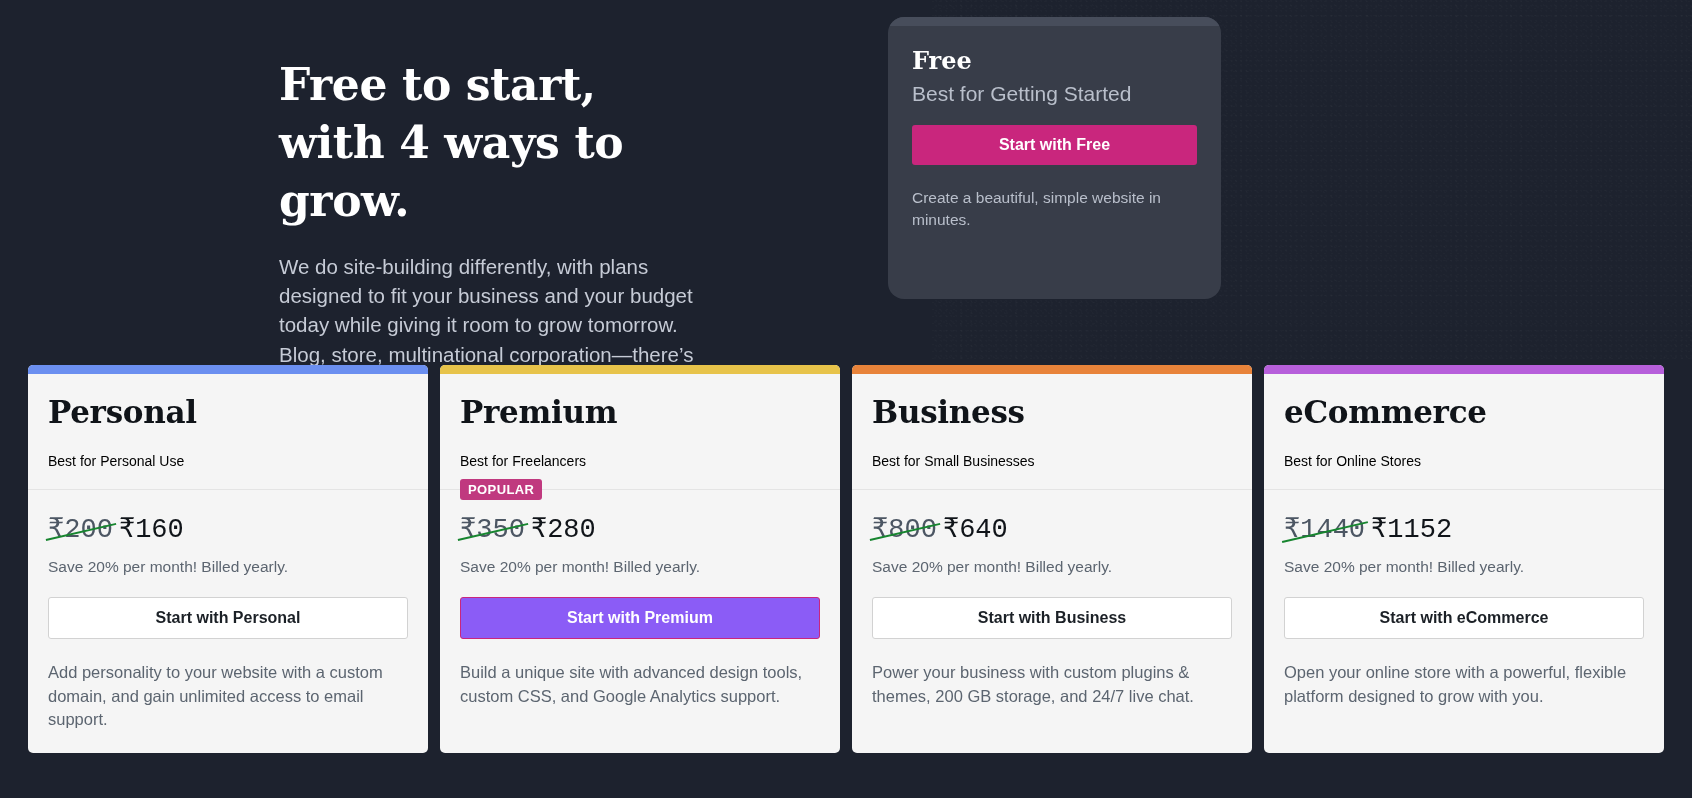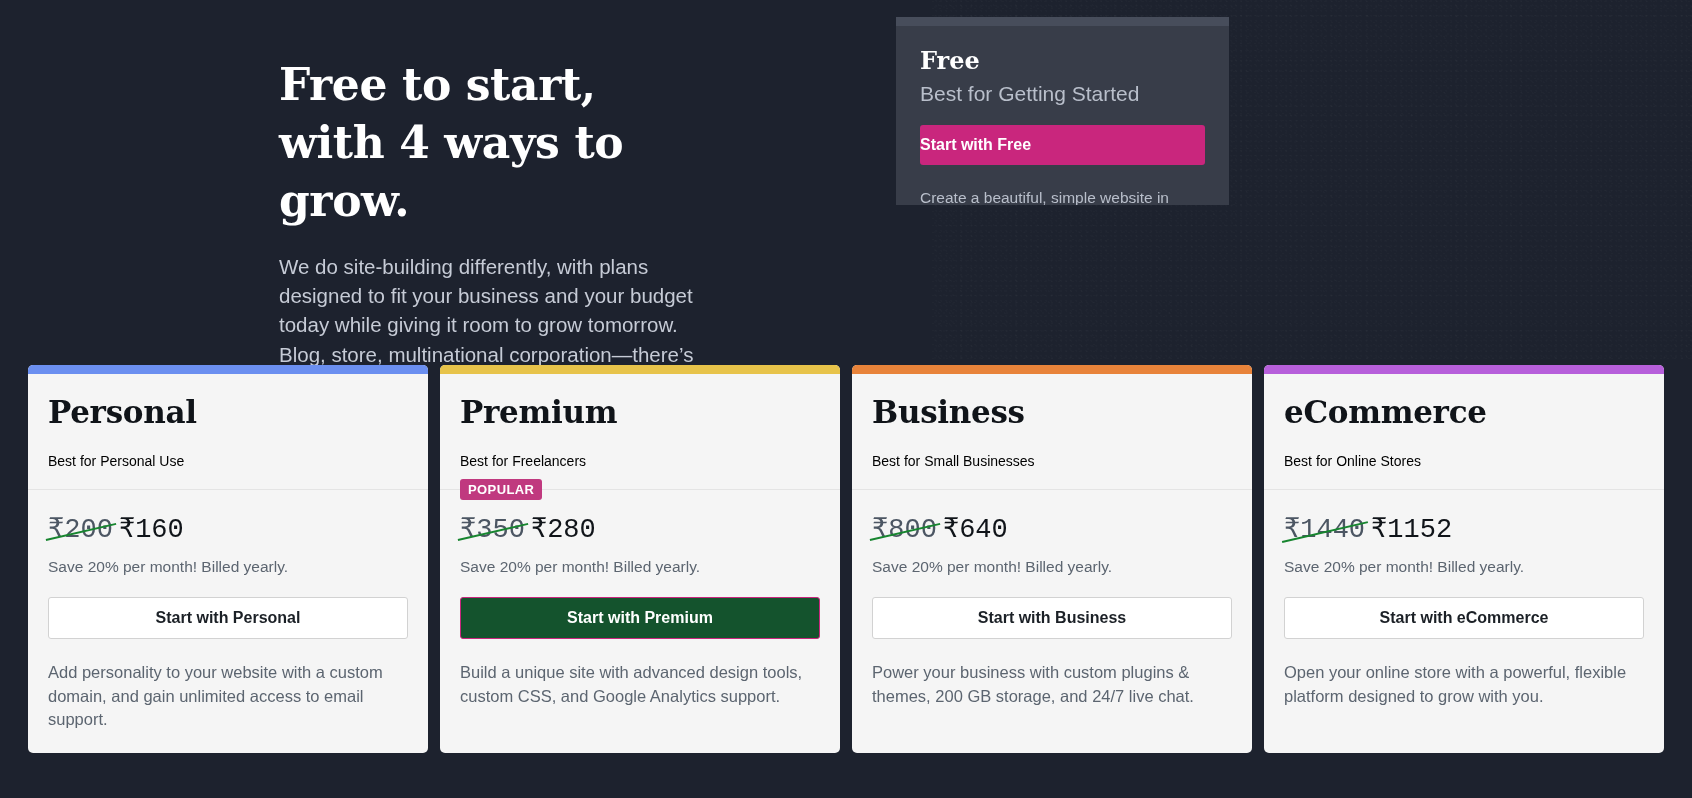--- a/index.html
+++ b/index.html
@@ -63,25 +63,24 @@
     line-height: 1.42;
     width: 430px;
   }
 
   
   .free-card {
     position: absolute;
     left: 888px;
     top: 17px;
     width: 333px;
-    height: 188px;
+    height: 282px;
     background: #383d49;
-    border-radius: 0;
+    border-radius: 16px;
     overflow: hidden;
-    margin-left: 8px;
   }
 
   .free-card-topbar {
     height: 9px;
     background: #474d5b;
   }
 
   .free-card-body { padding: 22px 24px 0 24px; }
 
   .free-title {
@@ -103,21 +102,21 @@
     width: 100%;
     margin-top: 19px;
     padding: 11px 0;
     background: #c9267d;
     border: none;
     border-radius: 3px;
     color: #ffffff;
     font-family: "Liberation Sans", sans-serif;
     font-size: 16px;
     font-weight: 700;
-    text-align: left;
+    text-align: center;
     cursor: pointer;
   }
 
   .free-desc {
     margin-top: 22px;
     color: #b9bfcb;
     font-size: 15.5px;
     line-height: 1.42;
   }
 
@@ -230,21 +229,21 @@
     cursor: pointer;
   }
 
   .plan-cta.secondary {
     background: #ffffff;
     border: 1px solid #d2d2d2;
     color: #1b2026;
   }
 
   .plan-cta.primary {
-    background: #14532d;
+    background: #8b5cf6;
     border: 1px solid #c9267d;
     color: #ffffff;
   }
 
   .plan-desc {
     margin: 22px 20px 0 20px;
     color: #5c6570;
     font-size: 16.5px;
     line-height: 1.42;
     padding-bottom: 22px;

